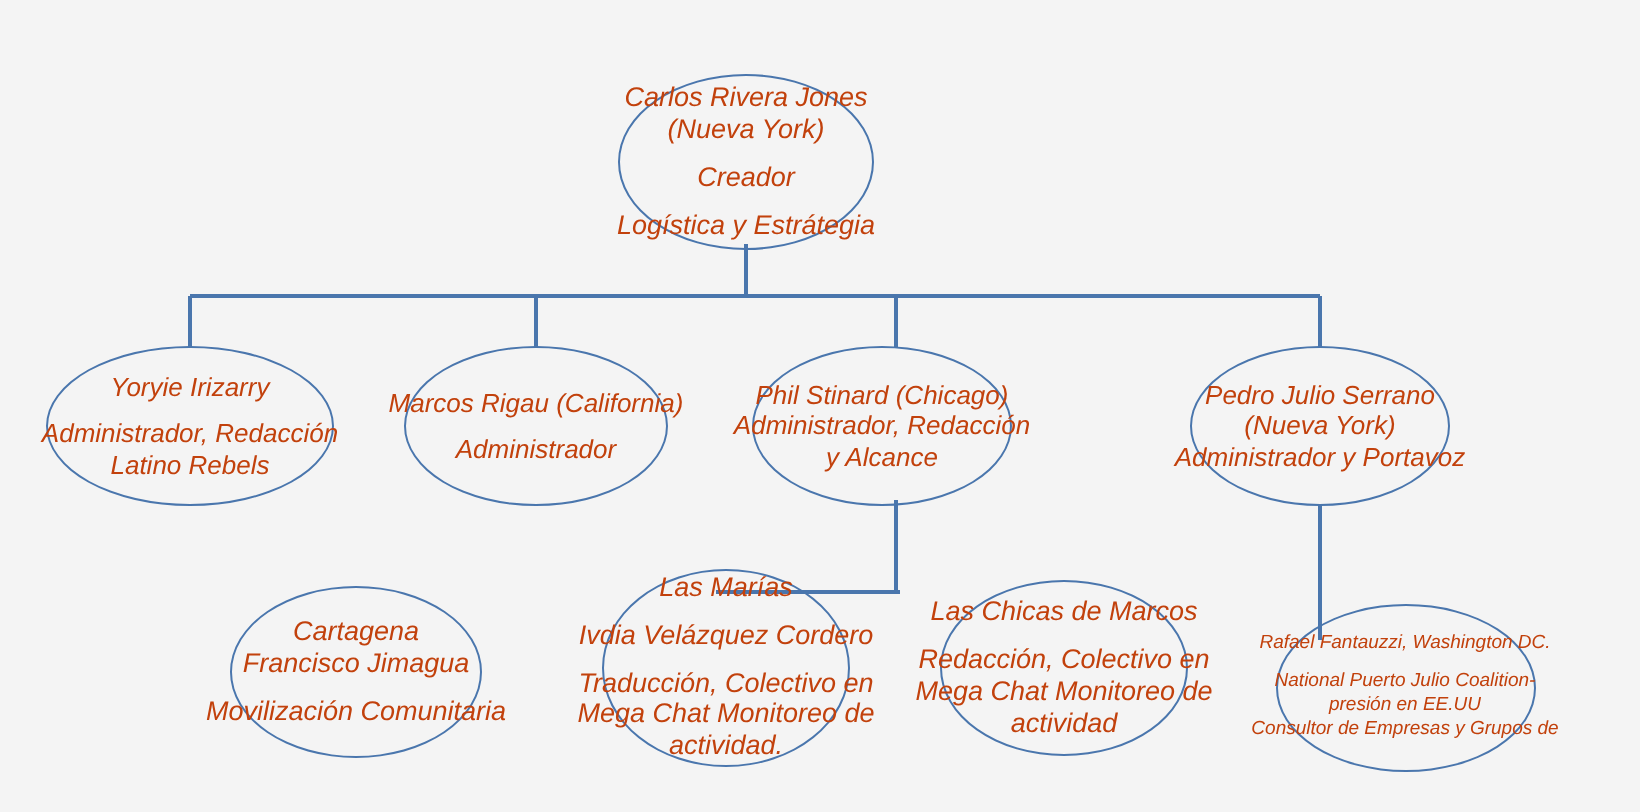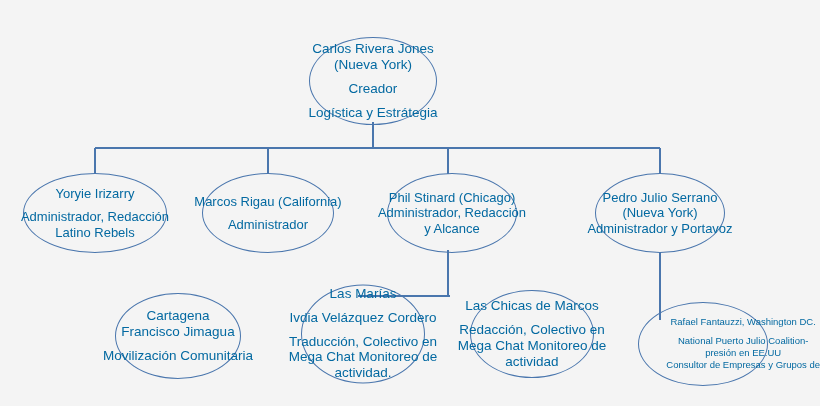--- a/index.html
+++ b/index.html
@@ -33,22 +33,23 @@
   }
   .node {
     position: absolute;
     box-sizing: border-box;
     display: flex;
     flex-direction: column;
     align-items: center;
     justify-content: center;
     text-align: center;
     line-height: 1.18;
-    color: #0369a1;
+    color: #c2410c;
     white-space: nowrap;
+    font-style: italic;
   }
   .node .oval {
     position: absolute;
     left: 50%;
     top: 50%;
     transform: translate(-50%, -50%);
     border: 1.6px solid #4a76ad;
     border-radius: 50%;
     background: transparent;
     z-index: 0;
@@ -117,21 +118,21 @@
 
   <div class="node t-lvl2" style="left:178px; top:174px; width:180px; height:78px;">
     <div class="oval" style="width:130px; height:78px;"></div>
     <div class="lines">
       <span class="ln">Marcos Rigau (California)</span>
       <div class="gap"></div>
       <span class="ln">Administrador</span>
     </div>
   </div>
 
-  <div class="node t-lvl2" style="left:362px; top:174px; width:180px; height:78px;text-align:center;">
+  <div class="node t-lvl2" style="left:351px; top:174px; width:180px; height:78px;text-align:center;">
     <div class="oval" style="width:128px; height:78px;"></div>
     <div class="lines">
       <span class="ln">Phil Stinard (Chicago)</span>
       <span class="ln">Administrador, Redacción</span>
       <span class="ln">y Alcance</span>
     </div>
   </div>
 
   <div class="node t-lvl2" style="left:570px; top:174px; width:180px; height:78px;">
     <div class="oval" style="width:128px; height:78px;"></div>
@@ -169,21 +170,21 @@
     <div class="oval" style="width:122px; height:86px;"></div>
     <div class="lines">
       <span class="ln">Las Chicas de Marcos</span>
       <div class="gap"></div>
       <span class="ln">Redacción, Colectivo en</span>
       <span class="ln">Mega Chat Monitoreo de</span>
       <span class="ln">actividad</span>
     </div>
   </div>
 
-  <div class="node t-small" style="left:585px; top:303px; width:235px; height:82px;align-items:flex-end;">
+  <div class="node t-small" style="left:585px; top:303px; width:235px; height:82px;">
     <div class="oval" style="width:128px; height:82px;"></div>
     <div class="lines">
       <span class="ln">Rafael Fantauzzi, Washington DC.</span>
       <div class="gap" style="height:6px;"></div>
       <span class="ln">National Puerto Julio Coalition-</span>
       <span class="ln">presión en EE.UU</span>
       <span class="ln">Consultor de Empresas y Grupos de</span>
     </div>
   </div>
 

